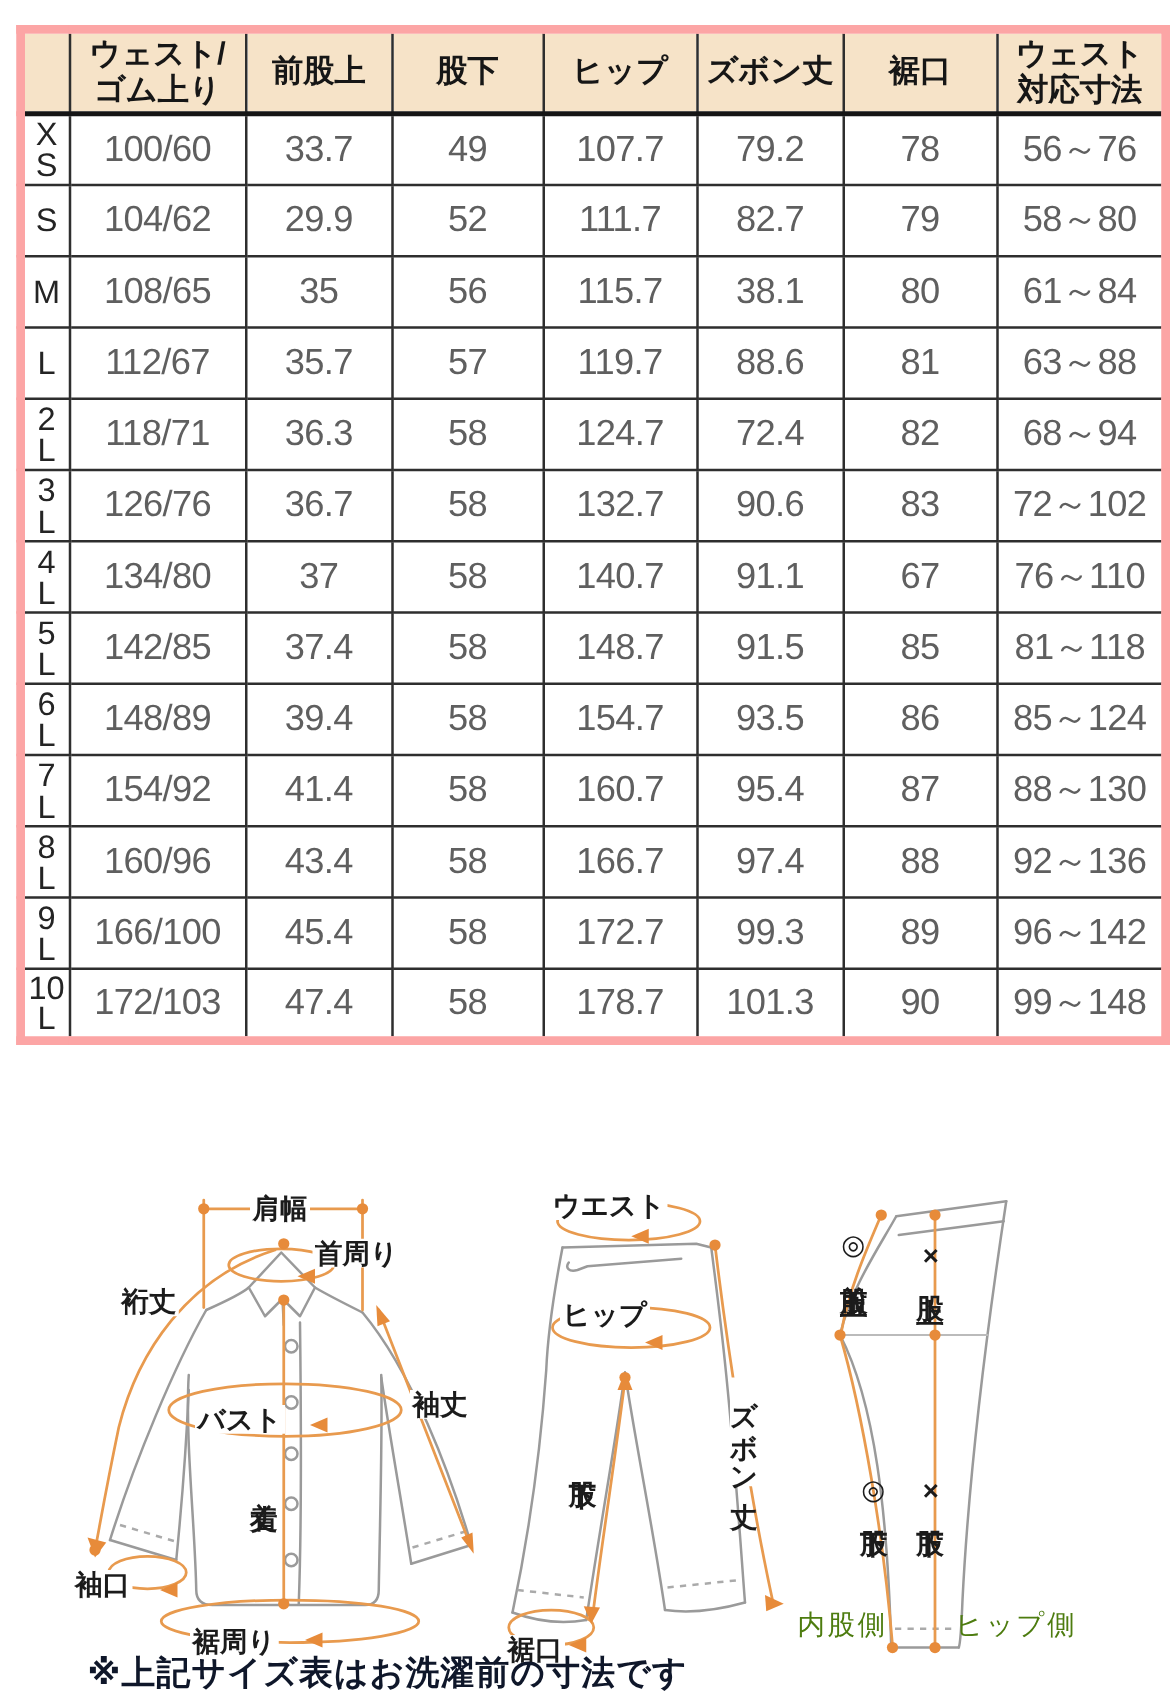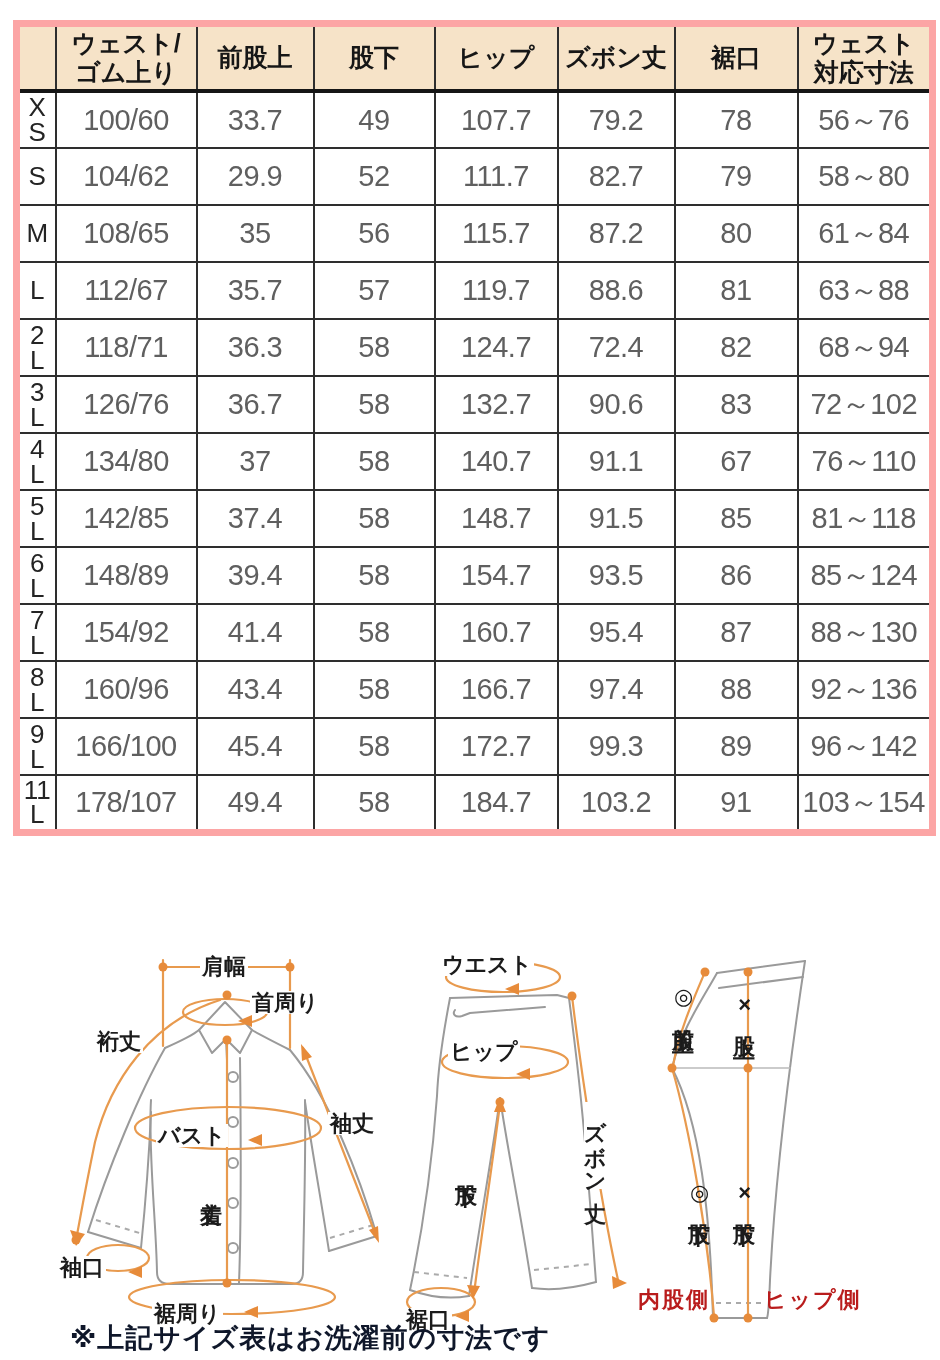--- a/index.html
+++ b/index.html
@@ -34,21 +34,21 @@
   .diagrams{position:absolute;left:0;top:940px;width:767px;height:420px;text-align:right;}
   .diagrams svg{position:absolute;left:0;top:0;}
   .diag-label{
     position:absolute;font-size:22px;font-weight:600;color:#1b1b1b;
     line-height:1.05;background:#fff;padding:0 2px;white-space:nowrap;
   }
   .diag-label.v{
     writing-mode:vertical-rl;text-orientation:upright;
     padding:2px 0;letter-spacing:2px;
   }
-  .diag-label.gray{color:#b91c1c;font-weight:700;background:transparent;letter-spacing:2px;}
+  .diag-label.gray{color:#4d7c0f;font-weight:400;background:transparent;letter-spacing:2px;}
   .footnote{
     position:absolute;left:70px;top:1320px;font-size:27px;font-weight:700;
     color:#0f172a;letter-spacing:1px;
   }
 </style>
 </head>
 <body>
 
 <div class="table-wrap">
   <table class="size-chart">
@@ -99,21 +99,21 @@
     <td>79</td>
     <td>58～80</td>
   </tr>
 
   <tr>
     <th class="rlabel">M</th>
     <td>108/65</td>
     <td>35</td>
     <td>56</td>
     <td>115.7</td>
-    <td>87.2</td>
+    <td>38.1</td>
     <td>80</td>
     <td>61～84</td>
   </tr>
 
   <tr>
     <th class="rlabel">L</th>
     <td>112/67</td>
     <td>35.7</td>
     <td>57</td>
     <td>119.7</td>
@@ -211,32 +211,32 @@
 L</th>
     <td>166/100</td>
     <td>45.4</td>
     <td>58</td>
     <td>172.7</td>
     <td>99.3</td>
     <td>89</td>
     <td>96～142</td>
   </tr>
 
-
-  <tr>
-    <th class="rlabel">11
-L</th>
-    <td>178/107</td>
-    <td>49.4</td>
-    <td>58</td>
-    <td>184.7</td>
-    <td>103.2</td>
-    <td>91</td>
-    <td>103～154</td>
-  </tr>
+  <tr>
+    <th class="rlabel">10
+L</th>
+    <td>172/103</td>
+    <td>47.4</td>
+    <td>58</td>
+    <td>178.7</td>
+    <td>101.3</td>
+    <td>90</td>
+    <td>99～148</td>
+  </tr>
+
 
 </tbody>
   </table>
 </div>
 
 <div class="diagrams">
   <svg width="940" height="420" viewBox="0 940 940 420">
     <g fill="none" stroke="#9a9a9a" stroke-width="2" stroke-linecap="round" stroke-linejoin="round">
 
       <path d="M165,1048 Q192,1036 199,1030"></path>

